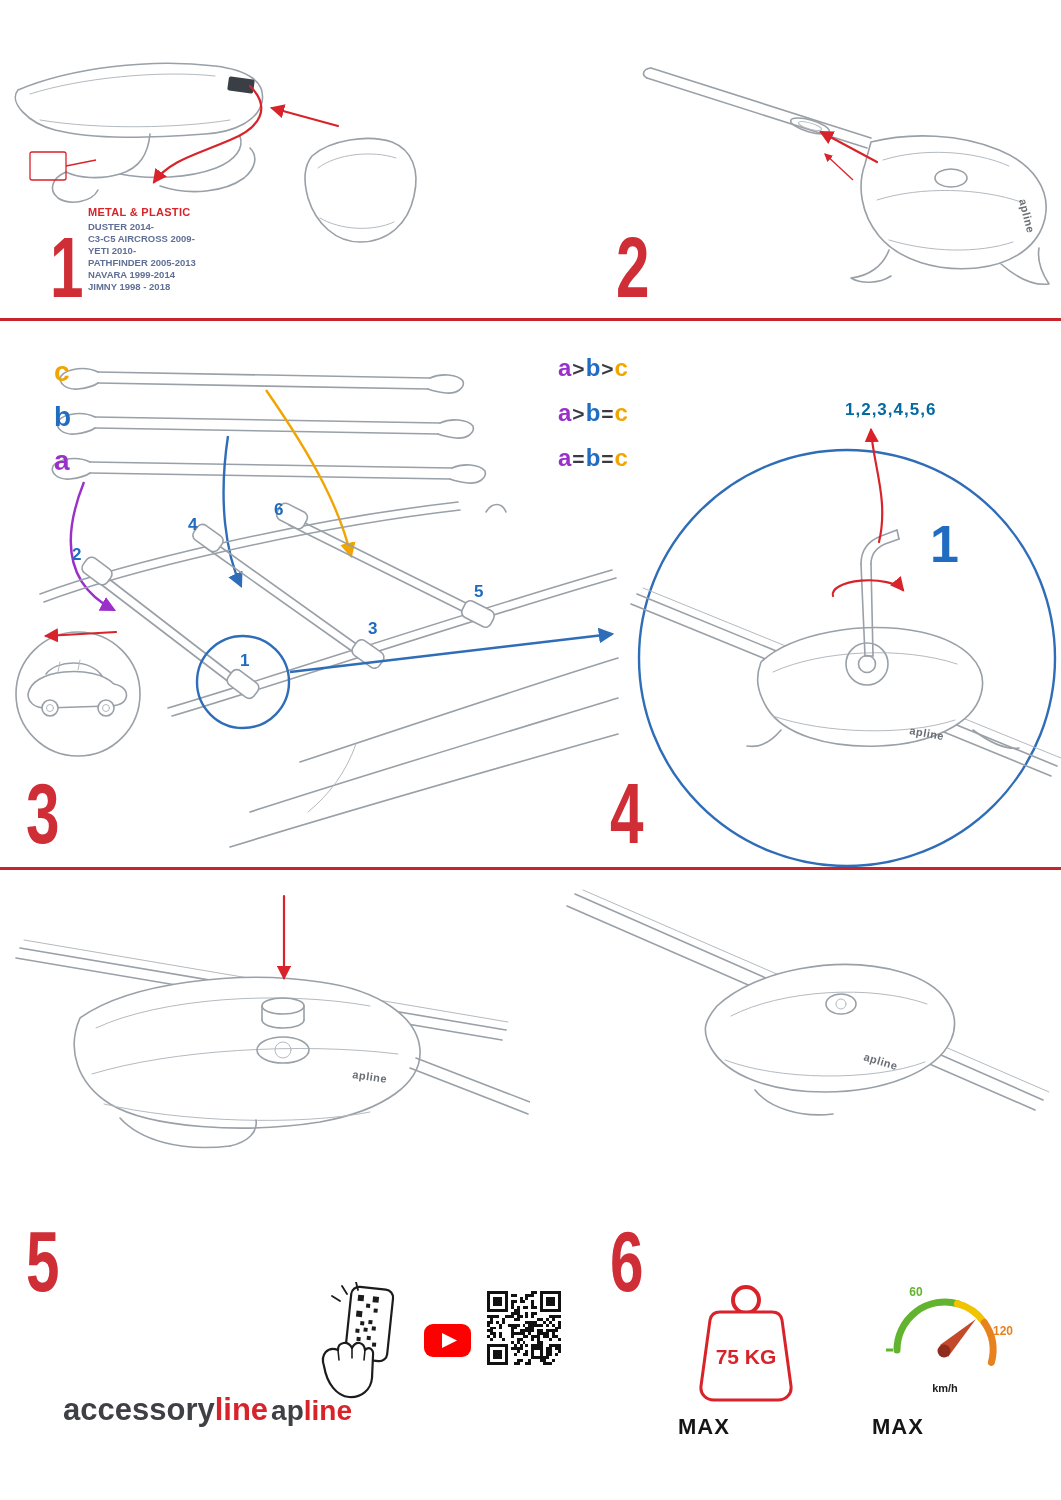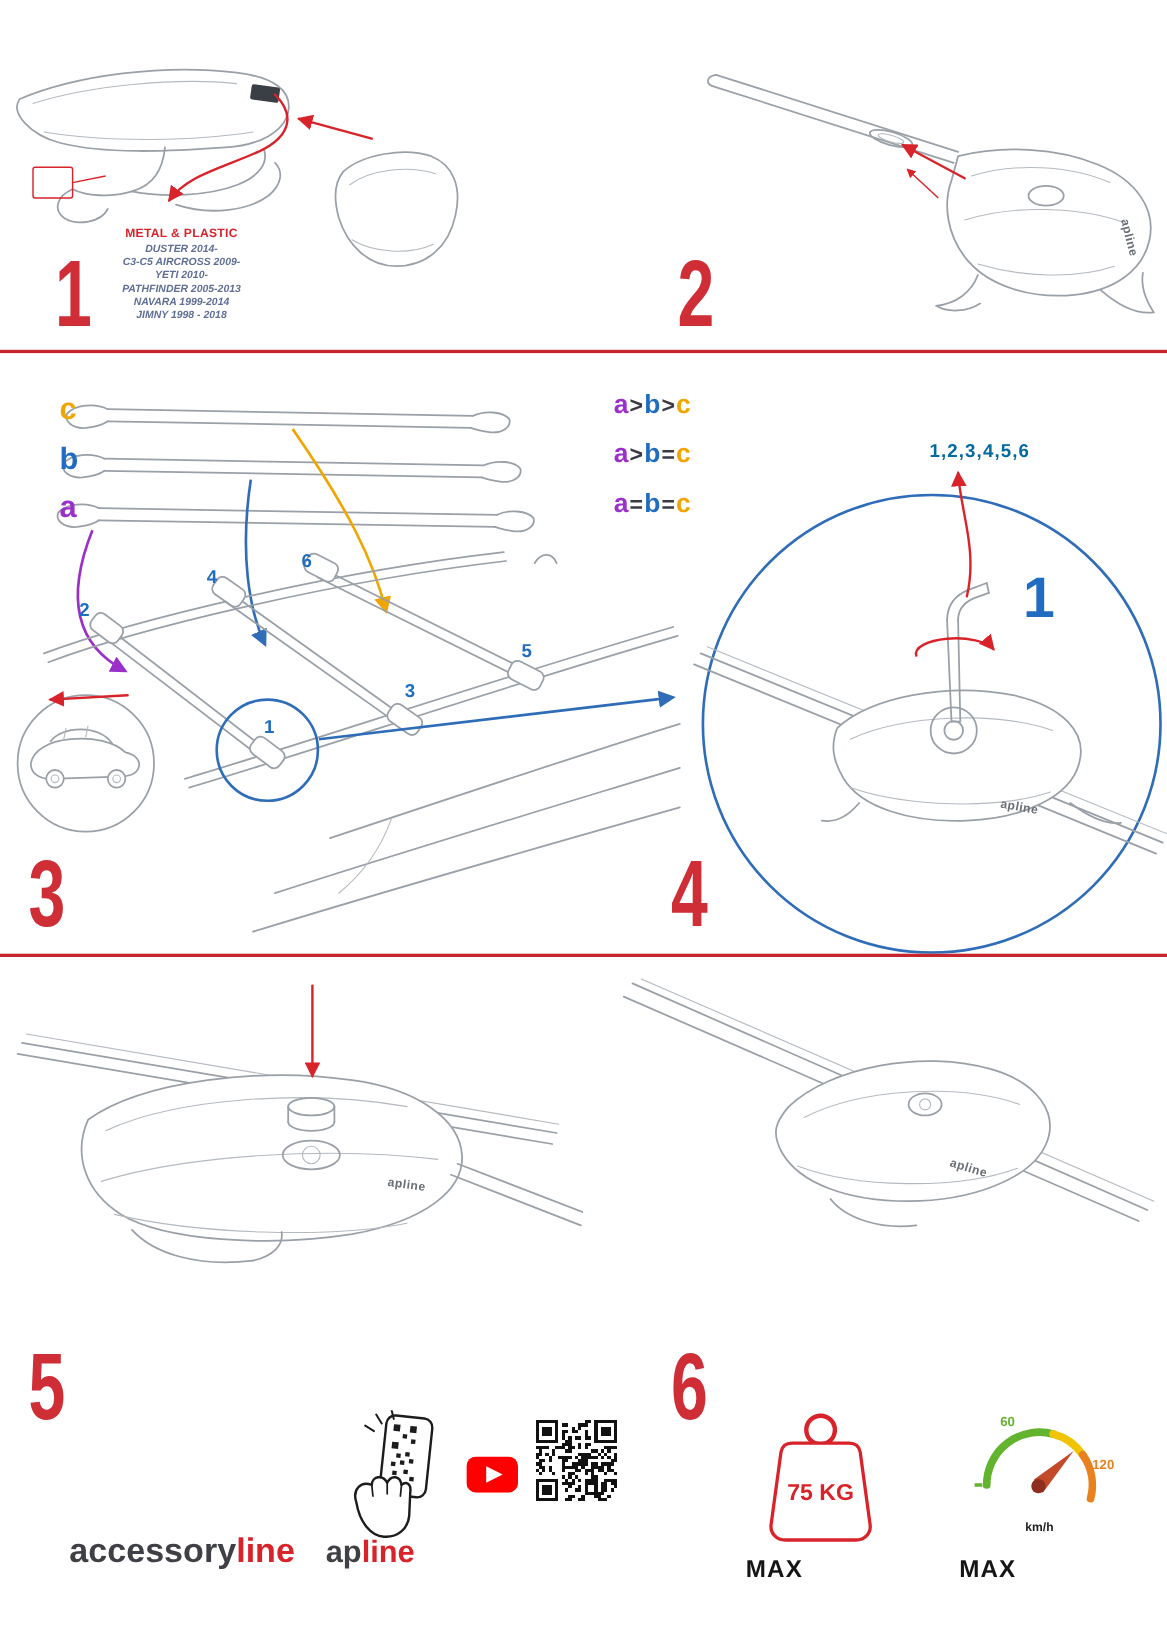--- a/index.html
+++ b/index.html
@@ -8,40 +8,40 @@
   .page { position:relative; width:1061px; height:1500px; background:#fff; overflow:hidden; }
   .abs { position:absolute; }
 
   .divider { position:absolute; left:0; width:1061px; height:3px; background:#c6252d; }
 
   .stepnum { position:absolute; color:#cf2e36; font-weight:700; font-size:86px; line-height:1;
              transform:scaleX(.70); transform-origin:left top; letter-spacing:-2px; }
 
   
   .p1-spec { position:absolute; left:88px; top:206px; width:154px; }
-  .spec-title { color:#d8232a; font-weight:700; font-size:11px; letter-spacing:.3px; text-align:center; margin-bottom:3px; }
-  .veh { color:#5f6f95; font-size:9.5px; font-weight:700; line-height:12px; text-align:center;font-style:italic; }
+  .spec-title { color:#d8232a; font-weight:700; font-size:11px; letter-spacing:.3px; text-align:left; margin-bottom:3px; }
+  .veh { color:#5f6f95; font-size:9.5px; font-weight:700; line-height:12px; text-align:left; }
 
   
   .bar-letter { position:absolute; font-size:28px; font-weight:700; line-height:1; }
   .col-a { color:#9b2fc9; } .col-b { color:#1f6cc0; } .col-c { color:#f0a500; }
   .legend { position:absolute; left:558px; top:354px; }
   .legend-row { height:45px; font-size:24px; font-weight:700; letter-spacing:1px; }
   .lop { color:#3a3a44; font-size:21px; }
   .rn { position:absolute; font-size:17px; font-weight:700; color:#1f6cc0; line-height:1; }
 
   
   .seq { position:absolute; left:845px; top:400px; font-size:17px; font-weight:700; color:#0369a1; letter-spacing:1px; }
   .big1 { position:absolute; left:930px; top:518px; font-size:52px; font-weight:700; color:#1f6cc0; line-height:1; }
 
   
   .fly { position:absolute; left:106px; top:1322px; font-size:58px; font-weight:700; color:#312e6b; letter-spacing:6px; }
   .brandline { position:absolute; left:63px; top:1392px; font-size:31px; font-weight:700; color:#3f3f46; white-space:nowrap; }
   .brandline .red { color:#d8232a; }
-  .brandline .ap { font-size:28px; margin-left:28px; }
+  .brandline .ap { font-size:28px; margin-left:3px; }
   .max { position:absolute; font-size:22px; font-weight:700; color:#151515; text-align:left; letter-spacing:1px; }
 
   
   .g  { fill:none; stroke:#99a0a7; stroke-width:1.6; stroke-linecap:round; stroke-linejoin:round; }
   .gt { fill:none; stroke:#b4bac0; stroke-width:1; stroke-linecap:round; }
   .gw { fill:#fff; stroke:#99a0a7; stroke-width:1.6; stroke-linejoin:round; }
   .r  { fill:none; stroke:#d8232a; stroke-width:2.2; stroke-linecap:round; }
   .rthin { fill:none; stroke:#d8232a; stroke-width:1.3; }
   .bl { fill:none; stroke:#2f6db8; stroke-width:2.4; }
   .pu { fill:none; stroke:#9b2fc9; stroke-width:2.4; }

